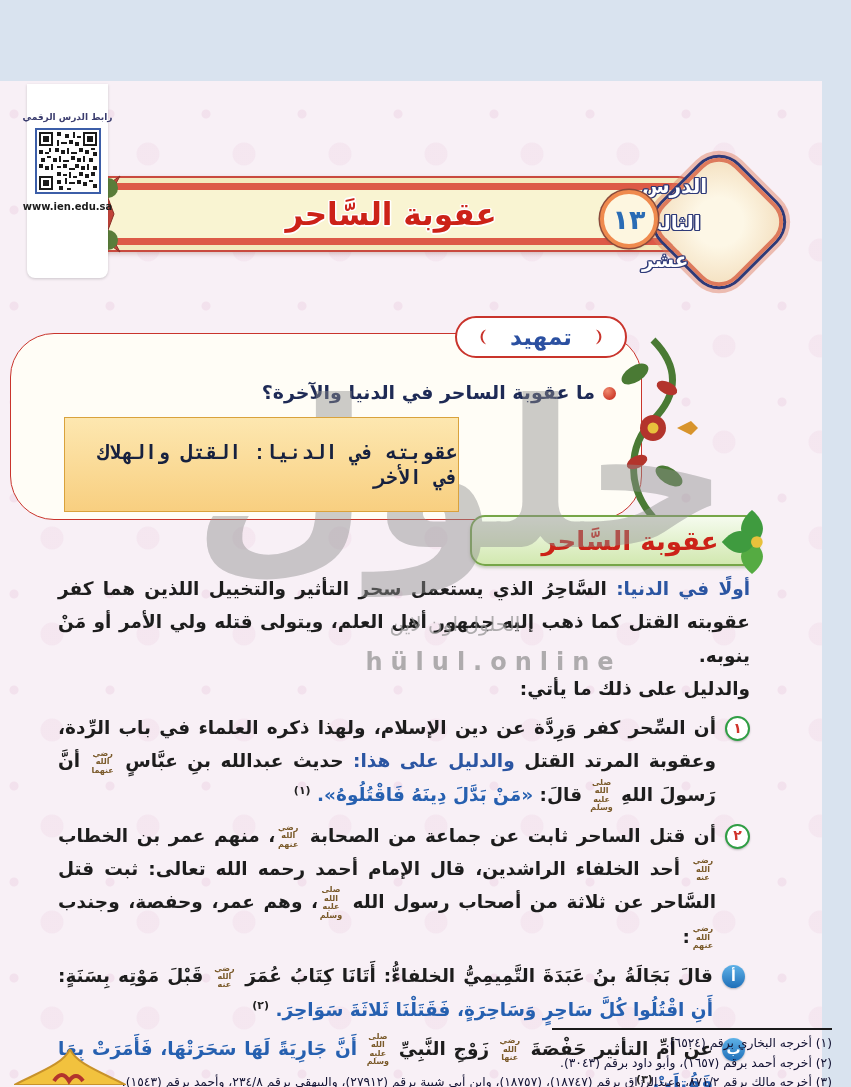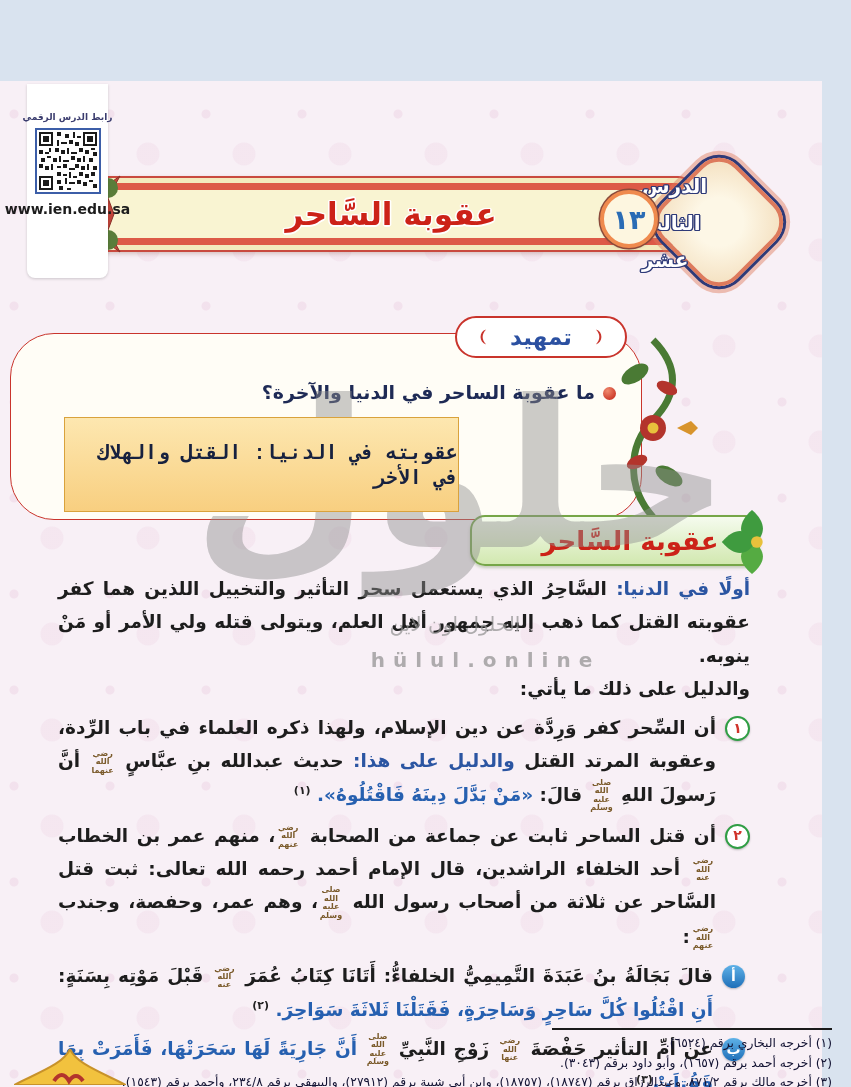--- a/index.html
+++ b/index.html
@@ -15,21 +15,21 @@
   .top-strip { position:absolute; left:0; top:0; width:851px; height:81px; background:#d9e3ef; }
   .right-strip { position:absolute; left:0; top:81px; width:29px; height:1006px; background:#d9e3ef; }
   
 
   
   .qr-card { position:absolute; left:27px; top:84px; width:81px; height:194px; background:#fff;
     border-radius:0 0 8px 8px; box-shadow:0 1px 3px rgba(0,0,0,.18); z-index:6;
     display:flex; flex-direction:column; align-items:center; justify-content:flex-start; padding-top:28px; }
   .qr-title { font-size:9px; font-weight:bold; color:#3a3c6e; margin-bottom:6px; white-space:nowrap; }
   .qr-frame { border:2px solid #3c5ea8; background:#fff; padding:2px; line-height:0; }
-  .qr-url { font-size:14px; font-weight:bold; color:#1c1c1c; margin-top:7px; }
+  .qr-url { font-size:10px; font-weight:bold; color:#1c1c1c; margin-top:7px; }
 
   
   .banner { position:absolute; left:88px; top:176px; width:606px; height:76px; z-index:1;
     background:#f3ebbe; border:2px solid #c94a3f; border-radius:16px; box-shadow:0 2px 4px rgba(120,60,40,.25); }
   .banner-inner { position:absolute; inset:5px 8px; background:#f9f4d2;
     border-top:7px solid #dd5a47; border-bottom:7px solid #dd5a47; border-radius:8px;
     display:flex; align-items:center; justify-content:center; }
   .banner-title { font-size:31px; font-weight:bold; color:#cc2218;
     text-shadow:-1.5px 0 #fff,1.5px 0 #fff,0 -1.5px #fff,0 1.5px #fff,1px 1px #fff,-1px -1px #fff,1px -1px #fff,-1px 1px #fff; }
   .banner-arrow { position:absolute; left:56px; top:168px; z-index:2; }
@@ -99,21 +99,21 @@
   
   .footnotes { position:absolute; left:20px; top:1028px; width:812px; z-index:9;
     font-size:12.3px; line-height:1.6; color:#121232; text-align:right; }
   .fn-sep { width:280px; height:2px; background:#1a1a1a; margin-bottom:4px; }
 
   
   .wm { position:absolute; z-index:40; pointer-events:none; color:#8f8f8f; }
   .wm-logo { left:300px; top:348px; width:430px; font-size:205px; font-weight:bold;
     opacity:.45; text-align:center; line-height:1.25; }
   .wm-ar { left:315px; top:612px; width:280px; font-size:20px; letter-spacing:2px; opacity:.7; text-align:center; }
-  .wm-en { left:313px; top:648px; width:345px; font-size:20px; letter-spacing:8px; opacity:.7;
+  .wm-en { left:321px; top:648px; width:345px; font-size:24px; letter-spacing:8px; opacity:.7;
     text-align:center; direction:ltr; font-weight:bold; }
 
   .gold-corner { position:absolute; left:14px; bottom:-2px; z-index:12; }
 </style>
 </head>
 <body>
 
 <div class="screen">
 
   <div class="top-strip"></div>

